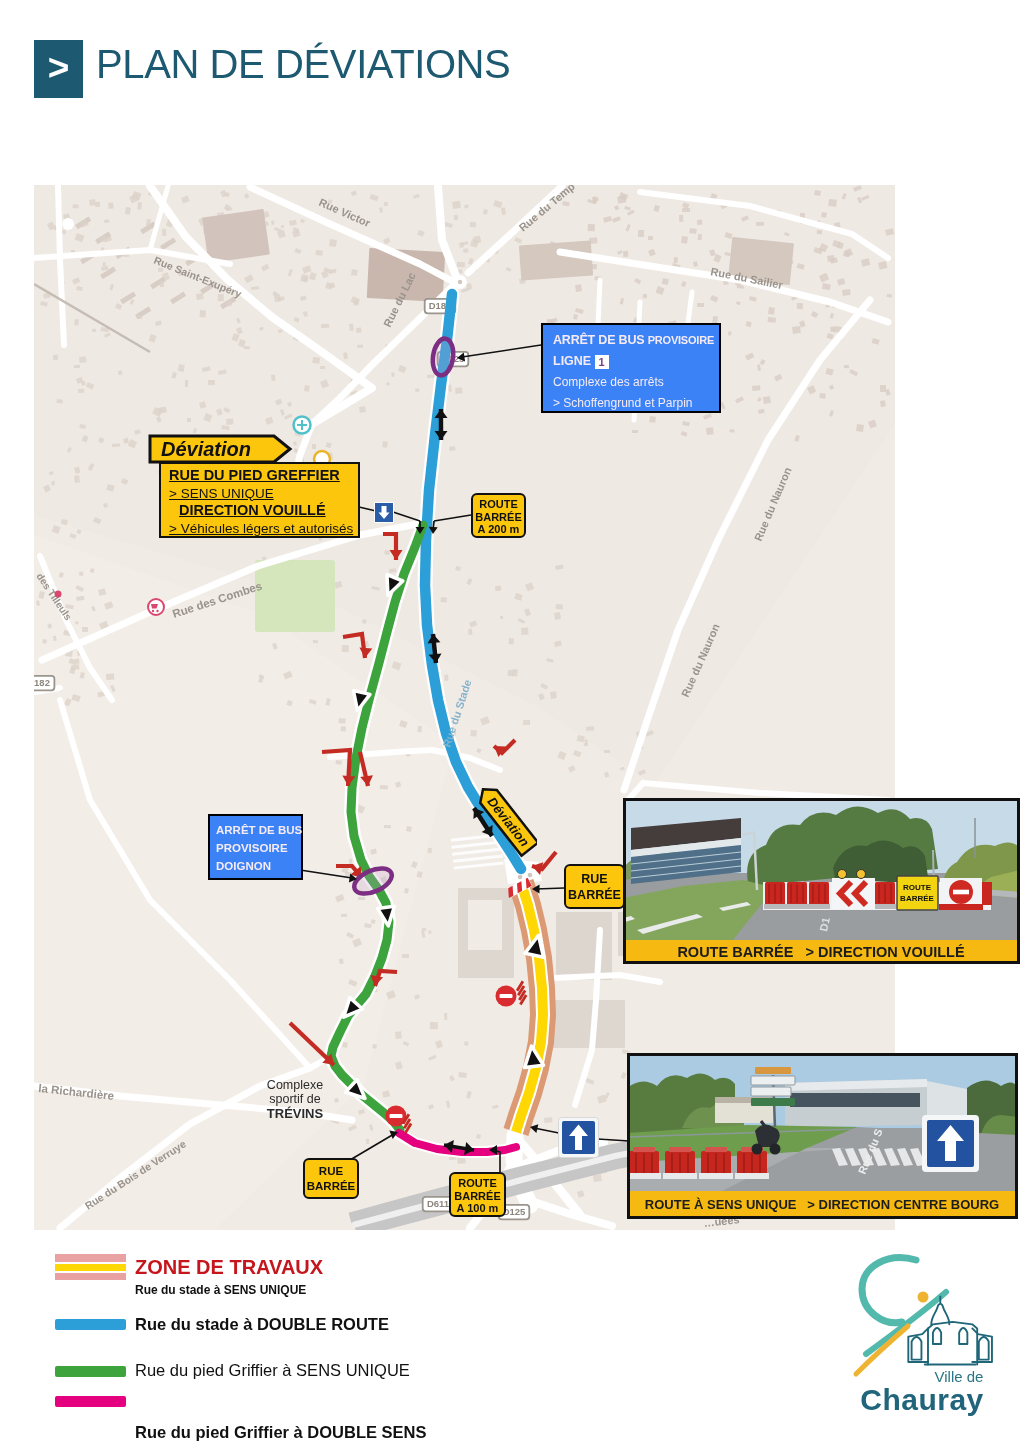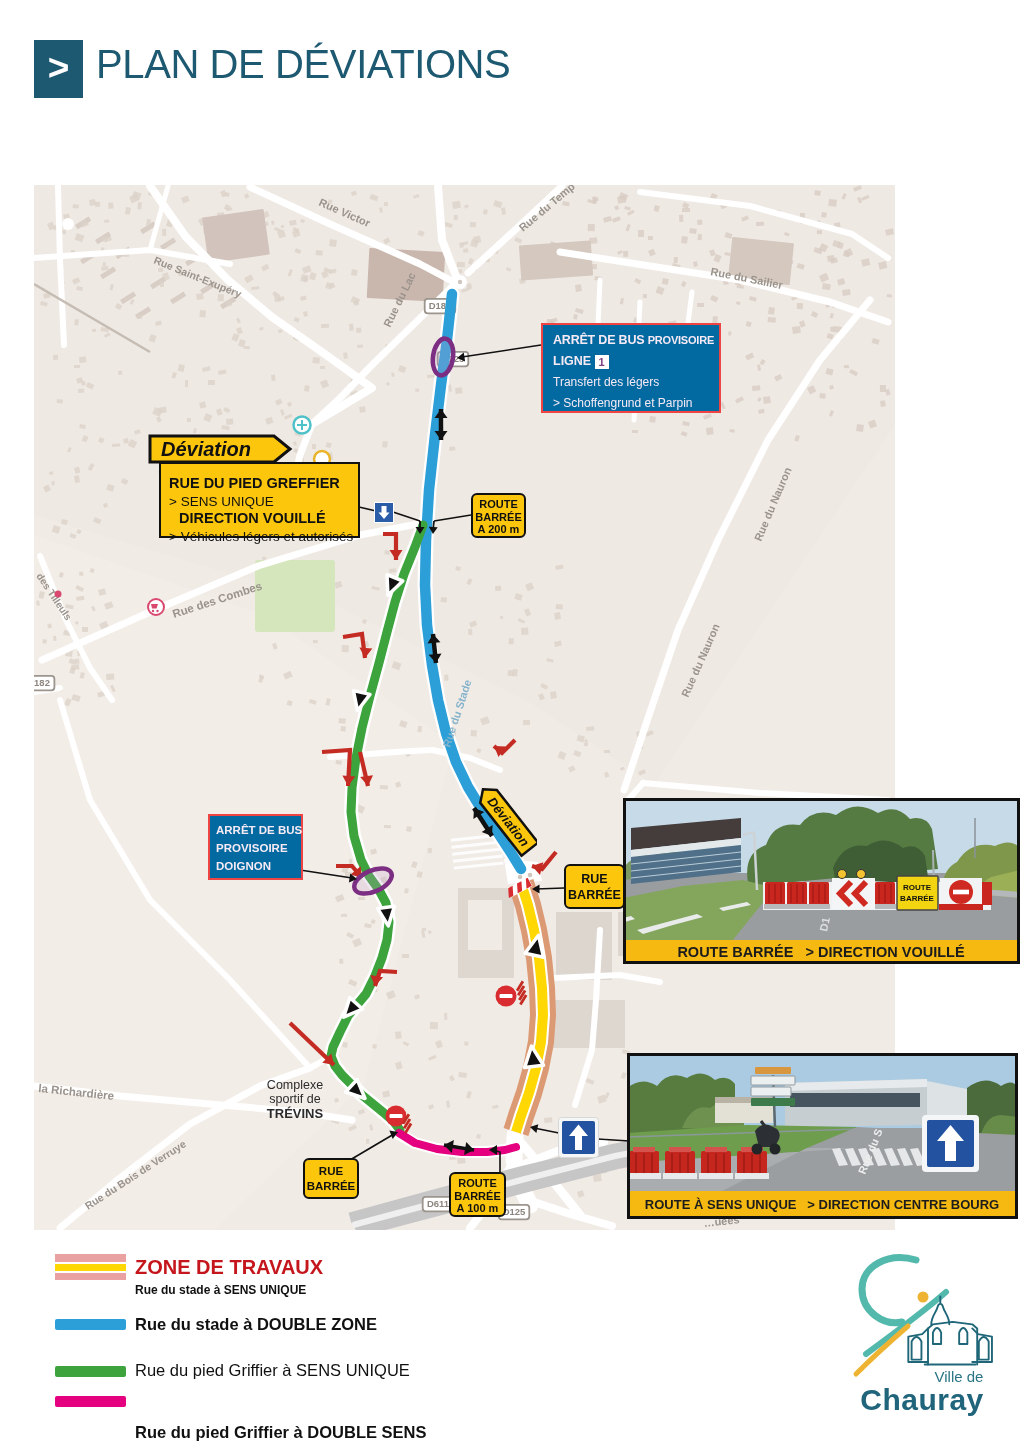--- a/index.html
+++ b/index.html
@@ -1,19 +1,19 @@
 <!DOCTYPE html>
 <html><head><meta charset="utf-8">
 <style>
 html,body{margin:0;padding:0;background:#fff;}
 *{box-sizing:border-box;font-family:"Liberation Sans",sans-serif;}
 .page{position:relative;width:1024px;height:1448px;background:#fff;overflow:hidden;}
 .abs{position:absolute;}
 .ybox{background:#fcc60d;border:2.5px solid #111;color:#111;font-weight:bold;}
-.pbox{background:#0369a1;border:2px solid #ef4444;color:#f6ebf5;}
+.pbox{background:#3b82f6;border:2px solid #000000;color:#f6ebf5;}
 </style></head>
 <body>
 <div class="page">
 
 <div class="abs" style="left:34px;top:40px;width:49px;height:58px;background:#1d5970;color:#fff;
  font-size:37px;font-weight:bold;text-align:center;line-height:56px;">&gt;</div>
 
 <div class="abs" style="left:96px;top:42px;font-size:40px;font-weight:normal;color:#1d5970;letter-spacing:-0.4px;">PLAN DE DÉVIATIONS</div>
 
 
@@ -970,38 +970,38 @@
       <path d="M117,419 h7 l-1.5,4.5 h-4.5 Z" fill="#d9486e"></path>
       <circle cx="119" cy="426" r="1.2" fill="#d9486e"></circle>
       <circle cx="123.5" cy="426" r="1.2" fill="#d9486e"></circle>
 </svg>
 
 <svg class="abs" style="left:147px;top:434px" width="146" height="30" viewBox="0 0 146 30">
 <polygon points="3,2 127,2 143,15 127,28 3,28" fill="#fcc60d" stroke="#111" stroke-width="3"></polygon>
 <text x="14" y="22" font-size="20" font-weight="bold" font-style="italic" fill="#111">Déviation</text>
 </svg>
 
-<div class="abs ybox" style="left:159px;top:462px;width:201px;height:76px;padding:11px 8px;font-size:13.5px;line-height:17.5px;white-space:nowrap;">
+<div class="abs ybox" style="left:159px;top:462px;width:201px;height:76px;padding:3px 8px;font-size:13.5px;line-height:17.5px;white-space:nowrap;text-decoration:underline;">
 <div style="font-size:14.5px;">RUE DU PIED GREFFIER</div>
 <div style="font-weight:normal;">&gt; SENS UNIQUE</div>
 <div style="font-size:14.5px;padding-left:10px;">DIRECTION VOUILLÉ</div>
 <div style="font-weight:normal;">&gt; Véhicules légers et autorisés</div>
 </div>
 
 <svg class="abs" style="left:374px;top:502px" width="20" height="21" viewBox="0 0 20 21">
 <rect x="0.5" y="0.5" width="19" height="20" fill="#2b5ca8" stroke="#fff" stroke-width="1"></rect>
 <polygon points="10,17 4.5,10.5 7.5,10.5 7.5,4 12.5,4 12.5,10.5 15.5,10.5" fill="#fff"></polygon>
 </svg>
 
 <div class="abs ybox" style="left:471px;top:493px;width:55px;height:45px;border-radius:6px;font-size:11px;line-height:12.5px;text-align:center;padding-top:3px;">ROUTE<br>BARRÉE<br>A 200 m</div>
 
 <div class="abs pbox" style="left:541px;top:323px;width:180px;height:90px;padding:5px 10px;font-size:13px;line-height:21px;white-space:nowrap;">
 <div style="font-weight:bold;font-size:12.5px;letter-spacing:-0.2px;">ARRÊT DE BUS <span style="font-size:11px;">PROVISOIRE</span></div>
 <div style="font-weight:bold;font-size:12.5px;">LIGNE <span style="display:inline-block;width:14px;height:14px;background:#fff;color:#7c4183;font-size:11px;line-height:14px;text-align:center;vertical-align:-1px;">1</span></div>
-<div style="font-size:12px;">Transfert des légers</div>
+<div style="font-size:12px;">Complexe des arrêts</div>
 <div style="font-size:12px;">&gt; Schoffengrund et Parpin</div>
 </div>
 
 <div class="abs pbox" style="left:208px;top:814px;width:95px;height:66px;padding:5px 6px;font-size:11.5px;font-weight:bold;line-height:18px;white-space:nowrap;">ARRÊT DE BUS<br>PROVISOIRE<br>DOIGNON</div>
 
 <svg class="abs" style="left:477px;top:780px" width="60" height="80" viewBox="0 0 60 80">
 <g transform="translate(30,40) rotate(52)">
 <polygon points="-39,0 -30,-10.5 37,-10.5 37,10.5 -30,10.5" fill="#fcc60d" stroke="#111" stroke-width="2.5"></polygon>
 <text x="-27" y="4.5" font-size="13" font-weight="bold" font-style="italic" fill="#111">Déviation</text>
 </g>
@@ -1206,21 +1206,21 @@
 <div style="position:absolute;left:0;top:10px;width:71px;height:7px;background:#ffd803;"></div>
 <div style="position:absolute;left:0;top:17px;width:71px;height:2px;background:#fff;"></div>
 </div>
 
 <div class="abs" style="left:135px;top:1256px;font-size:20px;font-weight:bold;color:#c4161c;">ZONE DE TRAVAUX</div>
 
 <div class="abs" style="left:135px;top:1283px;font-size:12px;font-weight:bold;color:#111;">Rue du stade à SENS UNIQUE</div>
 
 <div class="abs" style="left:55px;top:1319px;width:71px;height:11px;background:#2d9fd8;border-radius:2px;"></div>
 
-<div class="abs" style="left:135px;top:1315px;font-size:16.5px;font-weight:bold;color:#111;">Rue du stade à DOUBLE ZONE</div>
+<div class="abs" style="left:135px;top:1315px;font-size:16.5px;font-weight:bold;color:#111;">Rue du stade à DOUBLE ROUTE</div>
 
 <div class="abs" style="left:55px;top:1366px;width:71px;height:11px;background:#3da33c;border-radius:2px;"></div>
 
 <div class="abs" style="left:135px;top:1361px;font-size:16.5px;font-weight:normal;color:#111;">Rue du pied Griffier à SENS UNIQUE</div>
 
 <div class="abs" style="left:55px;top:1396px;width:71px;height:11px;background:#e4007e;border-radius:2px;"></div>
 
 <div class="abs" style="left:135px;top:1391px;font-size:16.5px;font-weight:bold;color:#111;margin-top:32px;">Rue du pied Griffier à DOUBLE SENS</div>
 
 <svg class="abs" style="left:838px;top:1244px" width="170" height="176" viewBox="0 0 170 176">

